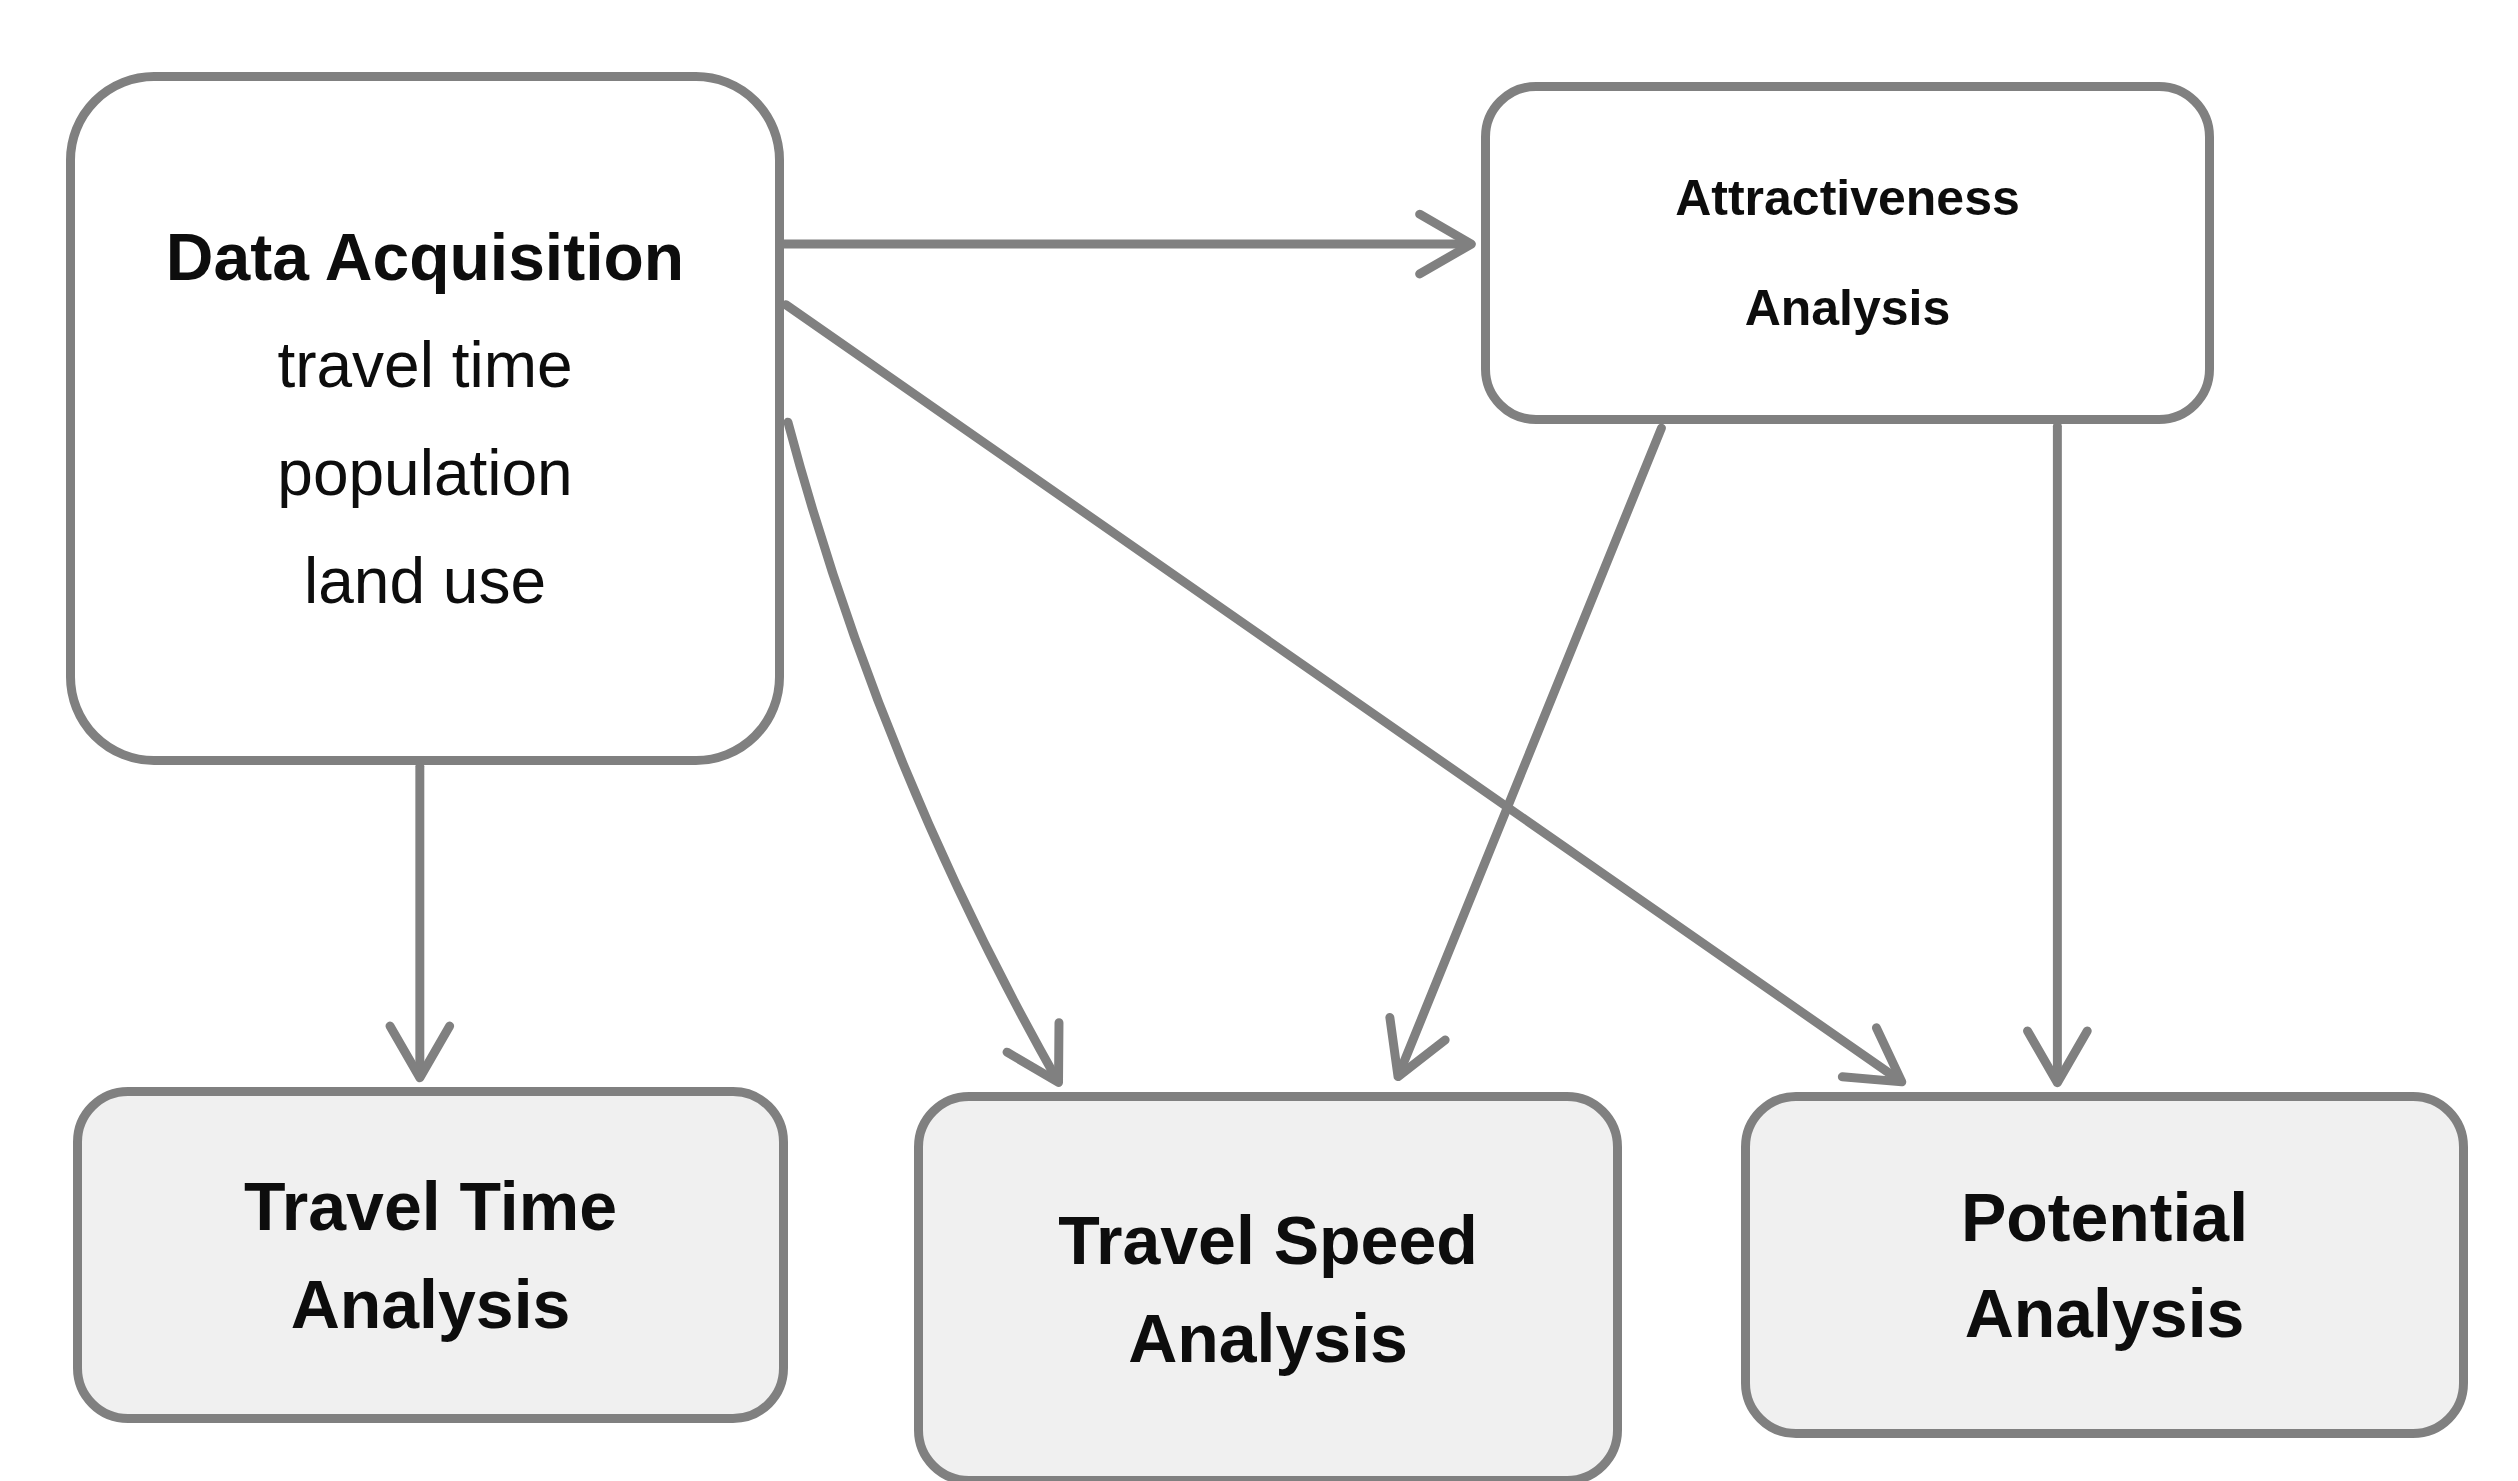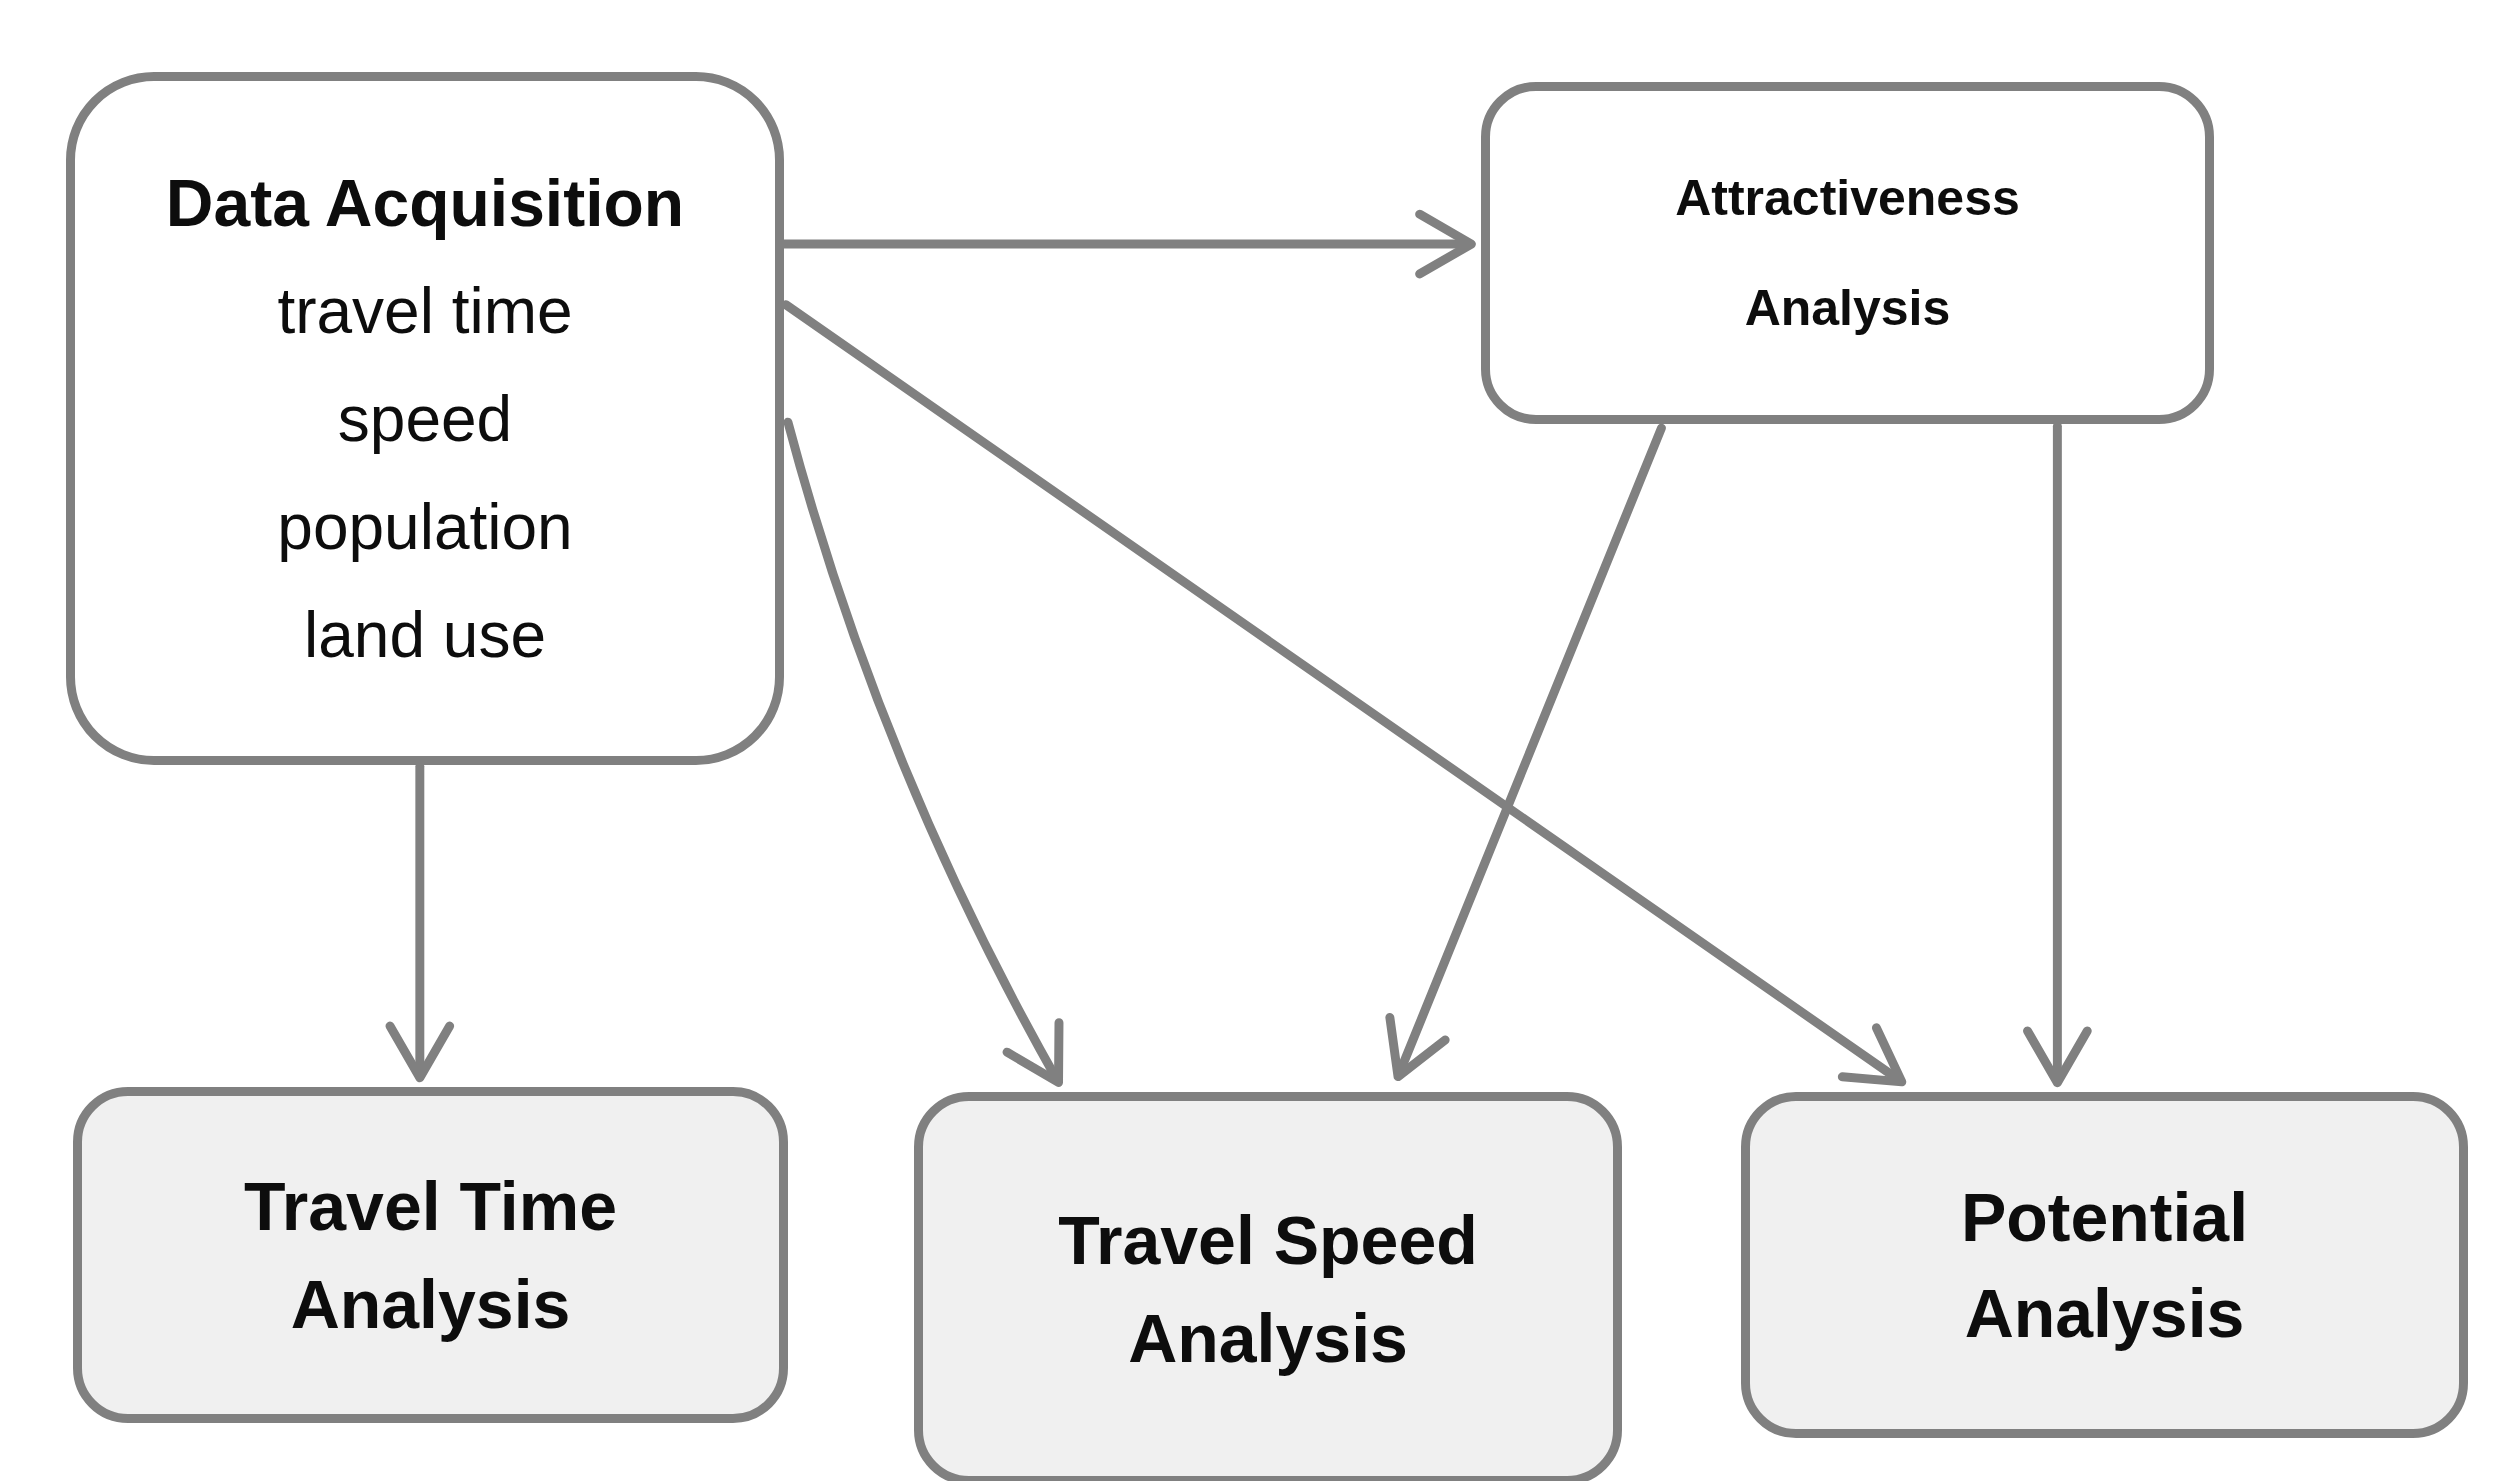--- a/index.html
+++ b/index.html
@@ -70,21 +70,20 @@
       <path d="M 792 424 Q 884 770 1063 1086" marker-end="url(#chevron-head)"></path>
       <path d="M 790 306 L 1910 1086" marker-end="url(#chevron-head)"></path>
       <path d="M 1670 430 L 1406 1080" marker-end="url(#chevron-head)"></path>
       <path d="M 2068 428 L 2068 1086" marker-end="url(#chevron-head)"></path>
     </g>
   </svg>
 
   <div class="node node--white node--data-acquisition">
     <span class="node-title">Data Acquisition</span>
     <span class="node-line">travel time</span>
-    <span class="node-line">speed</span>
     <span class="node-line">population</span>
     <span class="node-line">land use</span>
   </div>
 
   <div class="node node--white node--attractiveness">
     <span class="node-line">Attractiveness</span>
     <span class="node-line">Analysis</span>
   </div>
 
   <div class="node node--gray node--travel-time">

